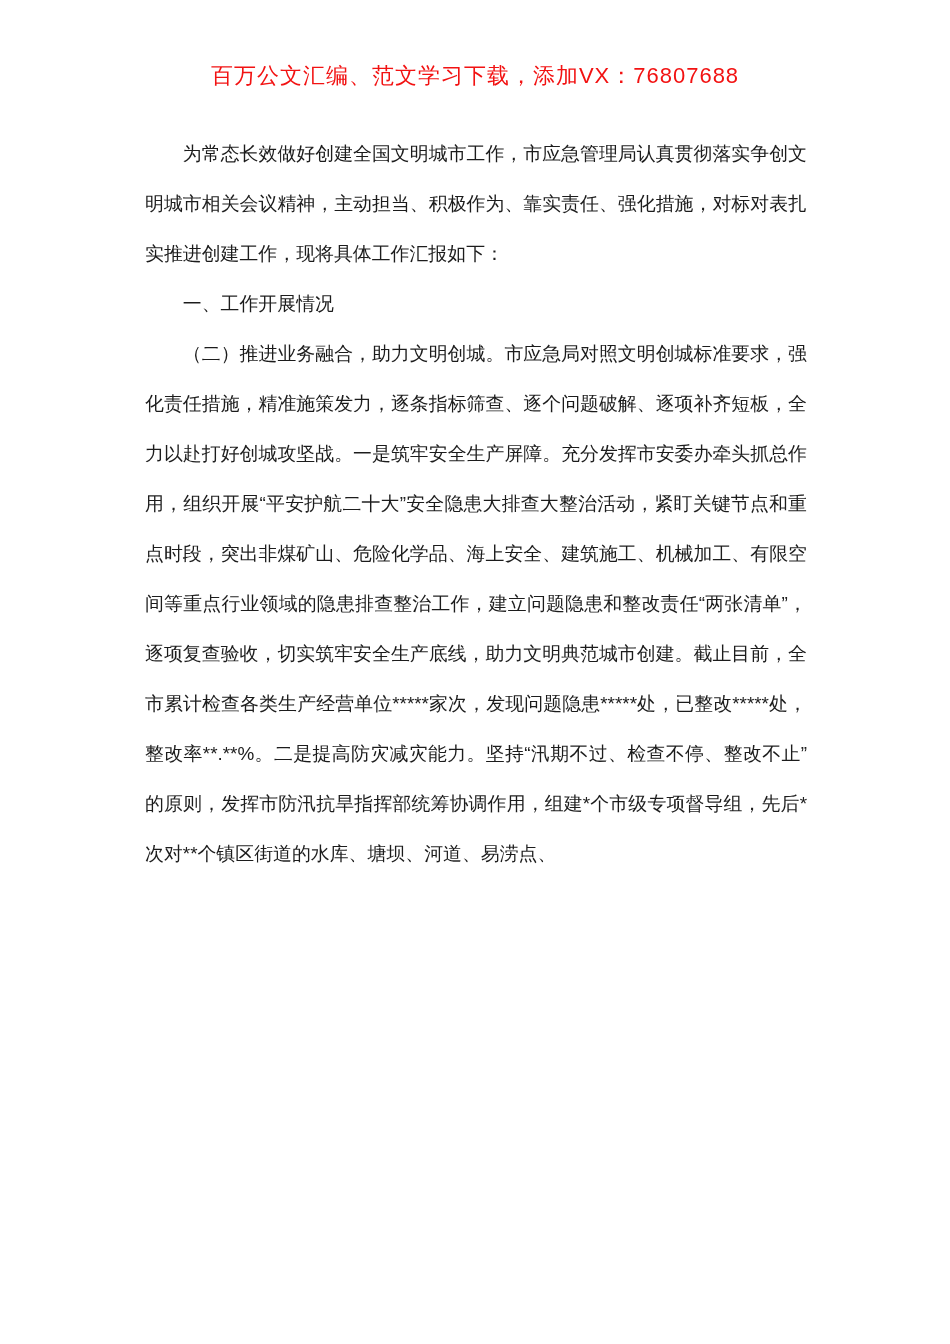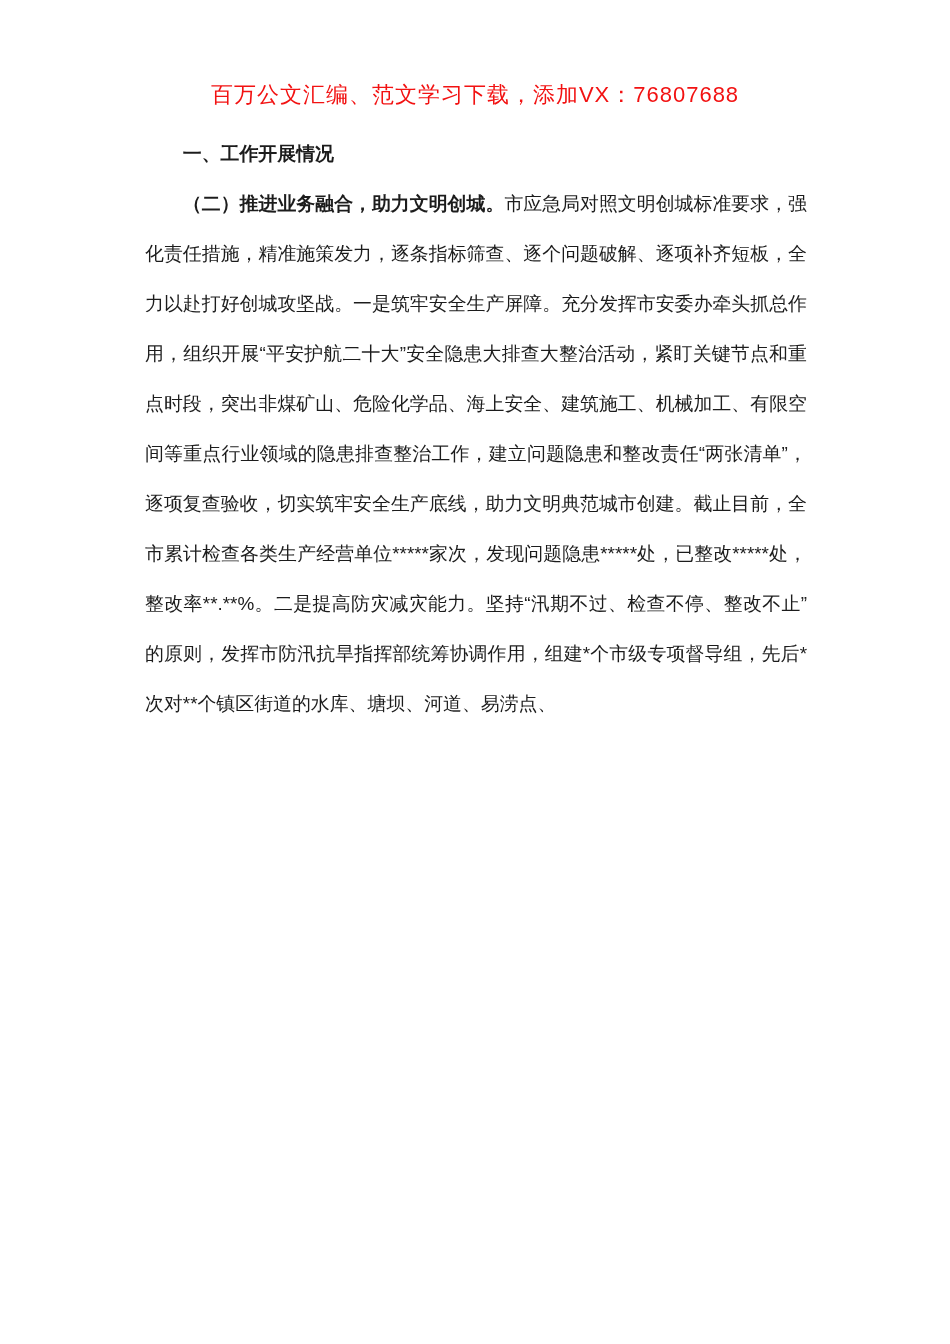--- a/index.html
+++ b/index.html
@@ -31,24 +31,25 @@
     line-height: 50px;
     text-align: justify;
     word-break: break-all;
     overflow-wrap: break-word;
   }
   .para {
     margin: 0;
     padding: 0;
     text-indent: 2em;
   }
-  .para .seg-bold { font-weight: 700; }
+  .para .seg-bold { font-weight: 400; }
   .para.heading { font-weight: 700; }
 </style>
 </head>
 <body style="background-color: rgb(255, 255, 255);">
 
-<div class="banner" style="color: rgb(242, 18, 18); margin-top: 19px;">百万公文汇编、范文学习下载，添加VX：76807688</div>
+<div class="banner" style="color: rgb(242, 18, 18);">百万公文汇编、范文学习下载，添加VX：76807688</div>
 
 <div class="content" style="color: rgb(28, 28, 28);">
+  <p class="para"><span class="seg">为常态长效做好创建全国文明城市工作，市应急管理局认真贯彻落实争创文明城市相关会议精神，主动担当、积极作为、靠实责任、强化措施，对标对表扎实推进创建工作，现将具体工作汇报如下：</span></p>
   <p class="para heading"><span class="seg-bold">一、工作开展情况</span></p>
   <p class="para"><span class="seg-bold">（二）推进业务融合，助力文明创城。</span><span class="seg">市应急局对照文明创城标准要求，强化责任措施，精准施策发力，逐条指标筛查、逐个问题破解、逐项补齐短板，全力以赴打好创城攻坚战。一是筑牢安全生产屏障。充分发挥市安委办牵头抓总作用，组织开展“平安护航二十大”安全隐患大排查大整治活动，紧盯关键节点和重点时段，突出非煤矿山、危险化学品、海上安全、建筑施工、机械加工、有限空间等重点行业领域的隐患排查整治工作，建立问题隐患和整改责任“两张清单”，逐项复查验收，切实筑牢安全生产底线，助力文明典范城市创建。截止目前，全市累计检查各类生产经营单位*****家次，发现问题隐患*****处，已整改*****处，整改率**.**%。二是提高防灾减灾能力。坚持“汛期不过、检查不停、整改不止”的原则，发挥市防汛抗旱指挥部统筹协调作用，组建*个市级专项督导组，先后*次对**个镇区街道的水库、塘坝、河道、易涝点、</span></p>
 </div>
 
 </body></html>

